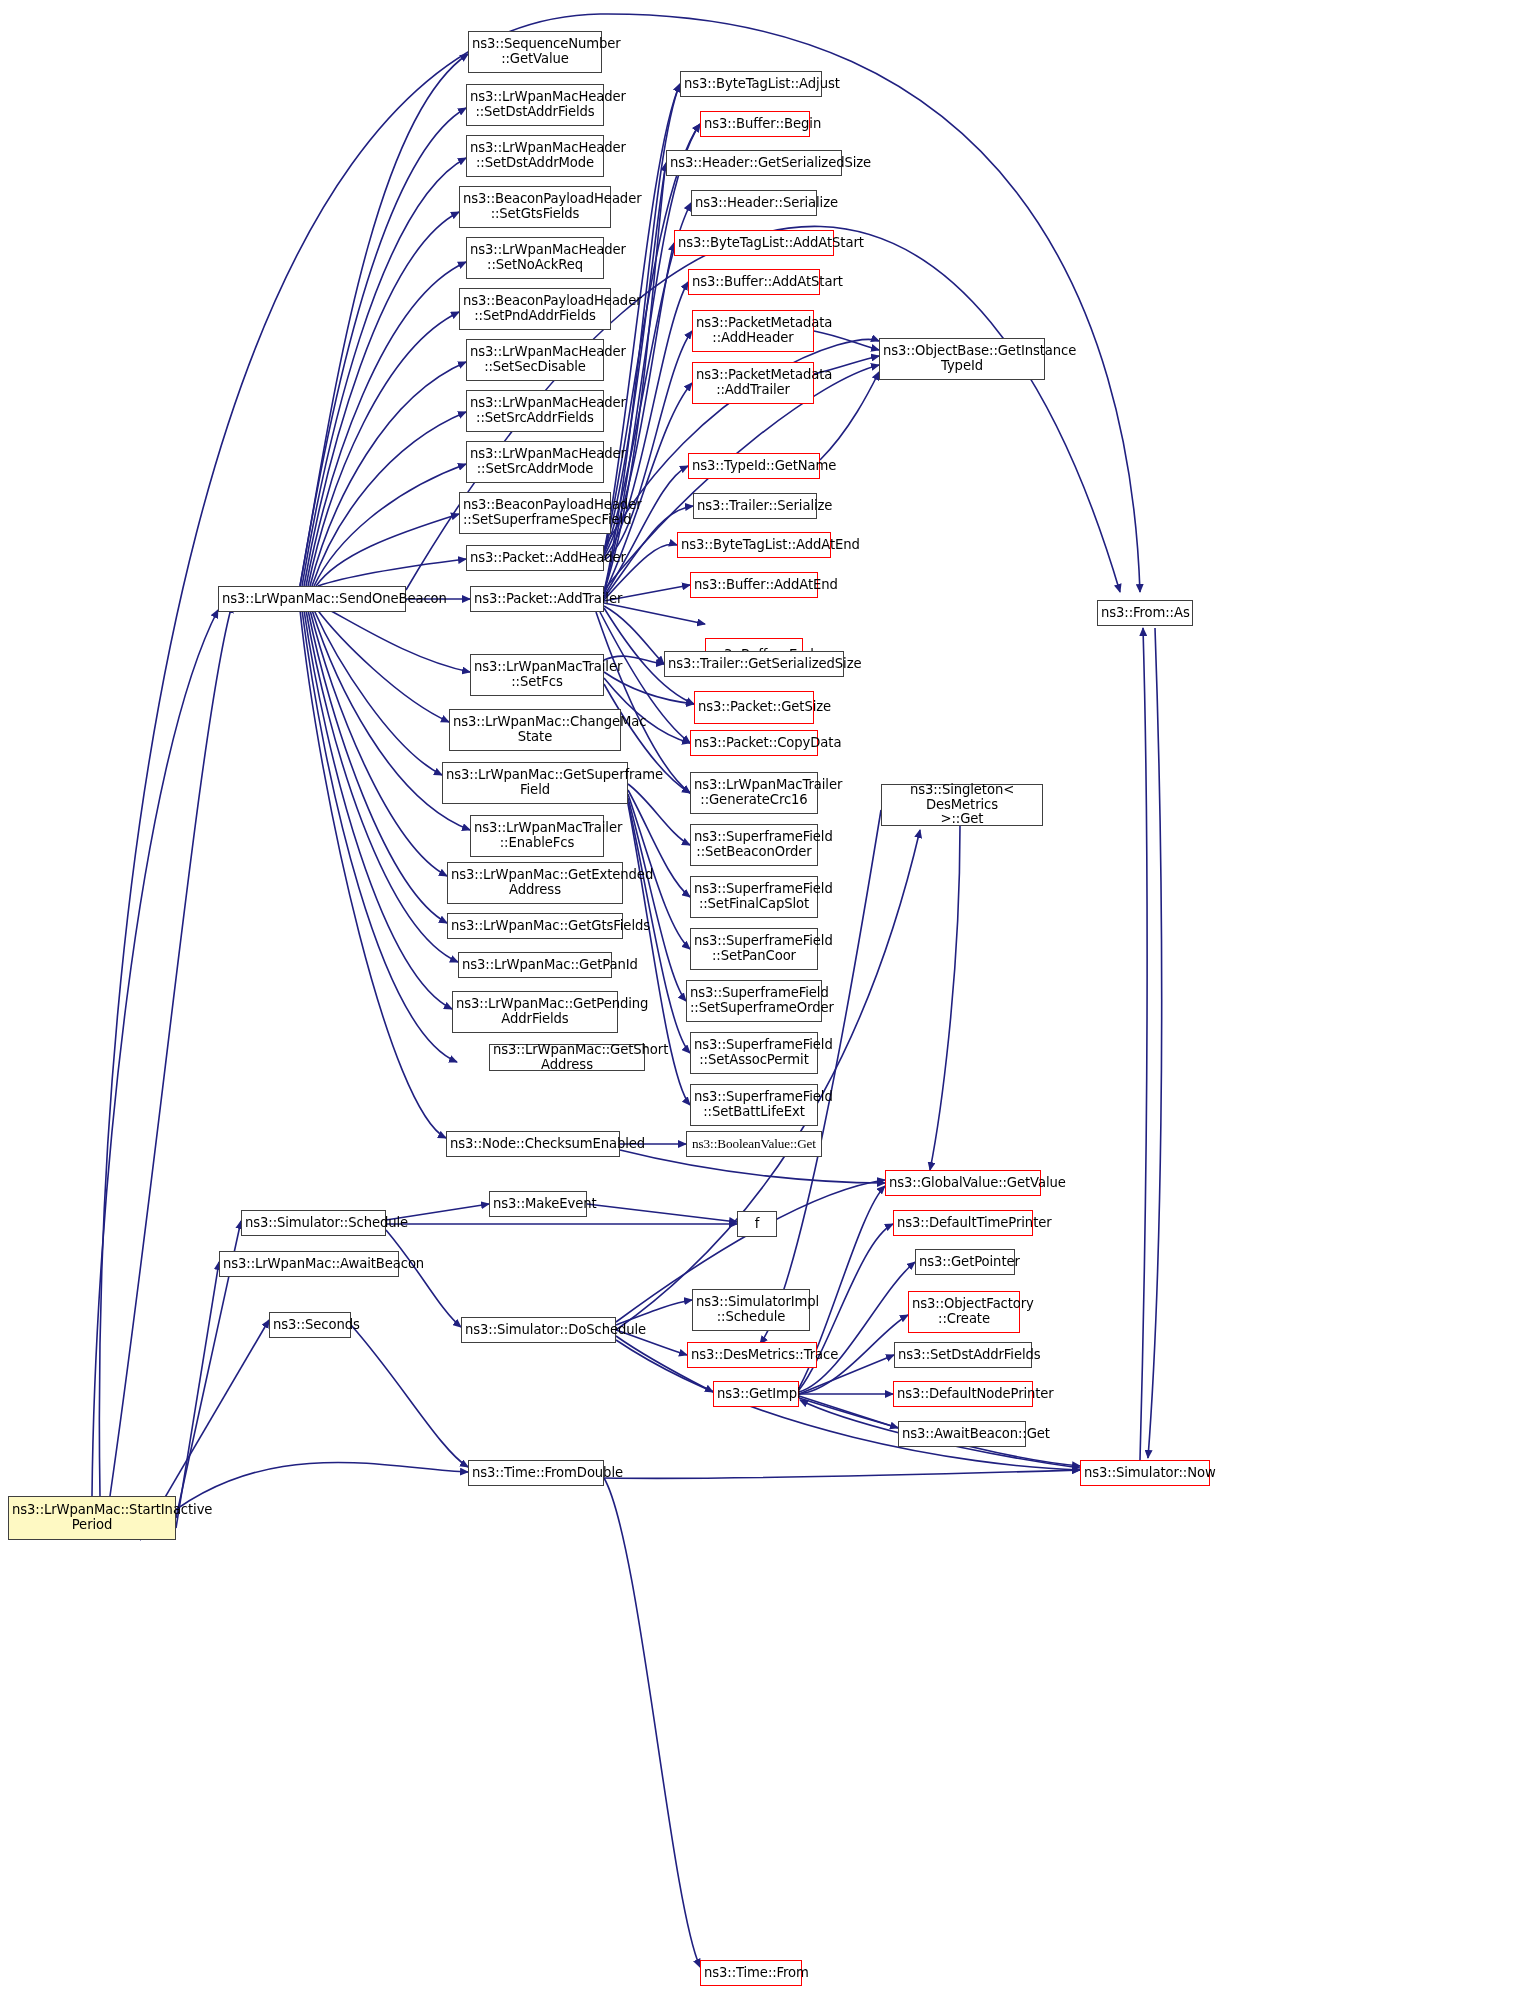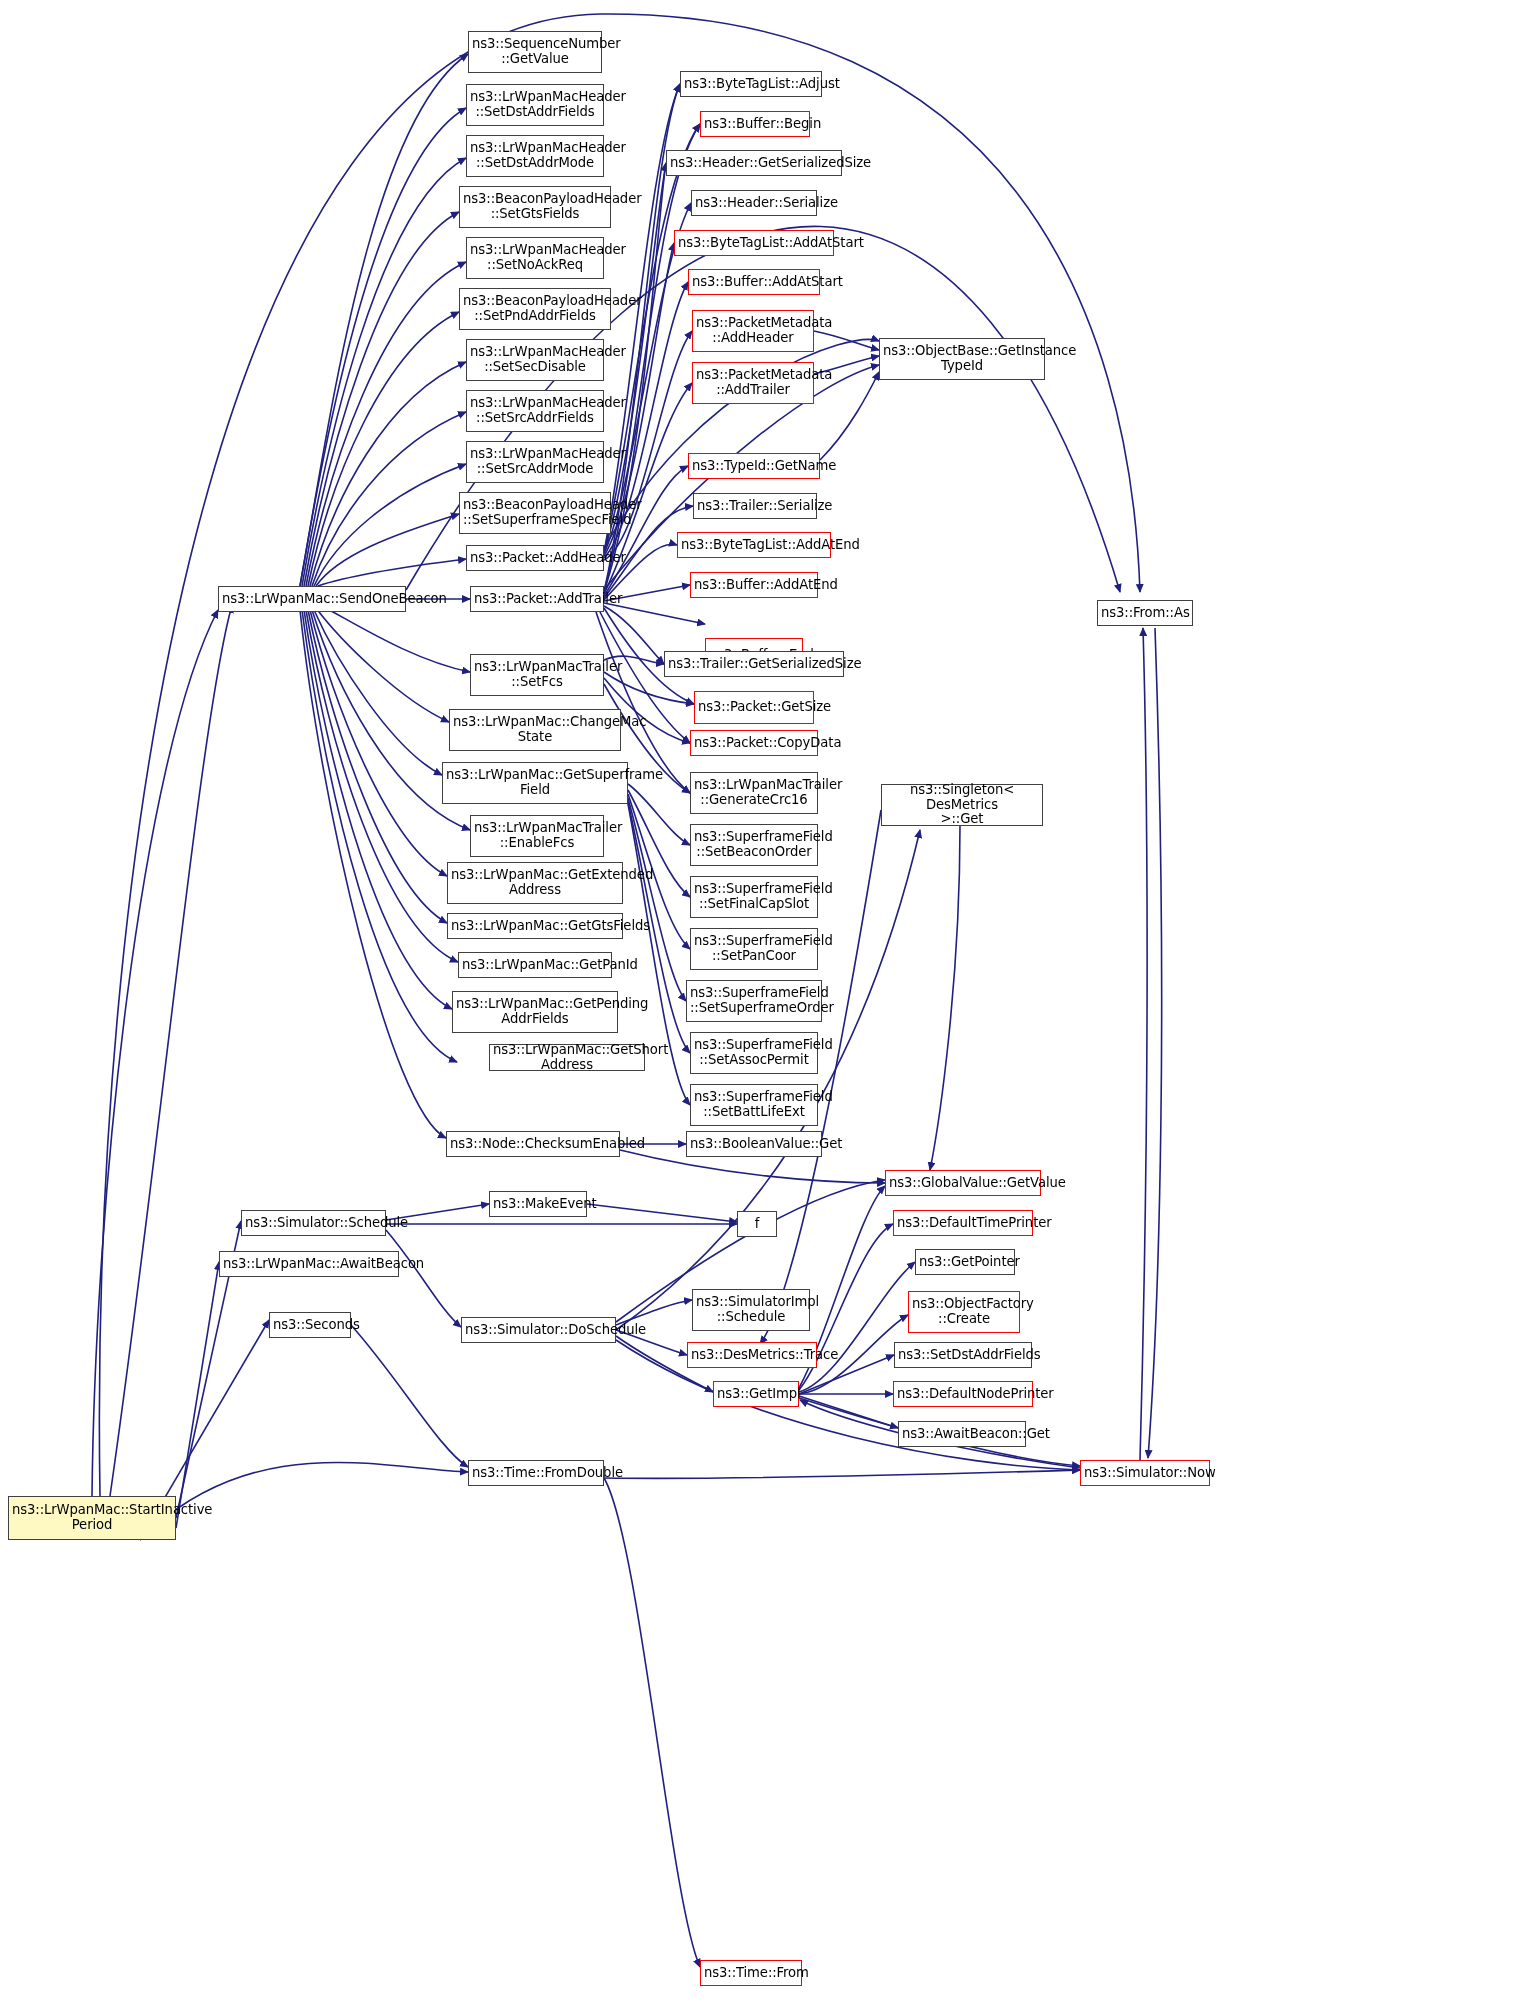--- a/index.html
+++ b/index.html
@@ -194,21 +194,21 @@
       <div class="node" style="left: 690px; top: 876px; width: 128px; height: 42px;"><span>ns3::SuperframeField
 ::SetFinalCapSlot</span></div>
       <div class="node" style="left: 690px; top: 928px; width: 128px; height: 42px;"><span>ns3::SuperframeField
 ::SetPanCoor</span></div>
       <div class="node" style="left: 686px; top: 980px; width: 136px; height: 42px;"><span>ns3::SuperframeField
 ::SetSuperframeOrder</span></div>
       <div class="node" style="left: 690px; top: 1032px; width: 128px; height: 42px;"><span>ns3::SuperframeField
 ::SetAssocPermit</span></div>
       <div class="node" style="left: 690px; top: 1084px; width: 128px; height: 42px;"><span>ns3::SuperframeField
 ::SetBattLifeExt</span></div>
-      <div class="node" style="left: 686px; top: 1131px; width: 136px; height: 26px;"><span>ns3::BooleanValue::Get</span></div>
+      <div class="node" style="left: 686px; top: 1131px; width: 136px; height: 26px; font-family: Liberation Serif, serif;"><span>ns3::BooleanValue::Get</span></div>
       <div class="node" style="left: 737px; top: 1211px; width: 40px; height: 26px;"><span>f</span></div>
       <div class="node" style="left: 692px; top: 1289px; width: 118px; height: 42px;"><span>ns3::SimulatorImpl
 ::Schedule</span></div>
       <div class="node red" style="left: 687px; top: 1342px; width: 130px; height: 26px;"><span>ns3::DesMetrics::Trace</span></div>
       <div class="node red" style="left: 713px; top: 1381px; width: 86px; height: 26px;"><span>ns3::GetImpl</span></div>
       <div class="node red" style="left: 700px; top: 1960px; width: 102px; height: 26px;"><span>ns3::Time::From</span></div>
       <div class="node" style="left: 879px; top: 338px; width: 166px; height: 42px; justify-content: flex-end;"><span>ns3::ObjectBase::GetInstance
 TypeId</span></div>
       <div class="node" style="left: 881px; top: 784px; width: 162px; height: 42px;"><span>ns3::Singleton&lt; DesMetrics
 &gt;::Get</span></div>

